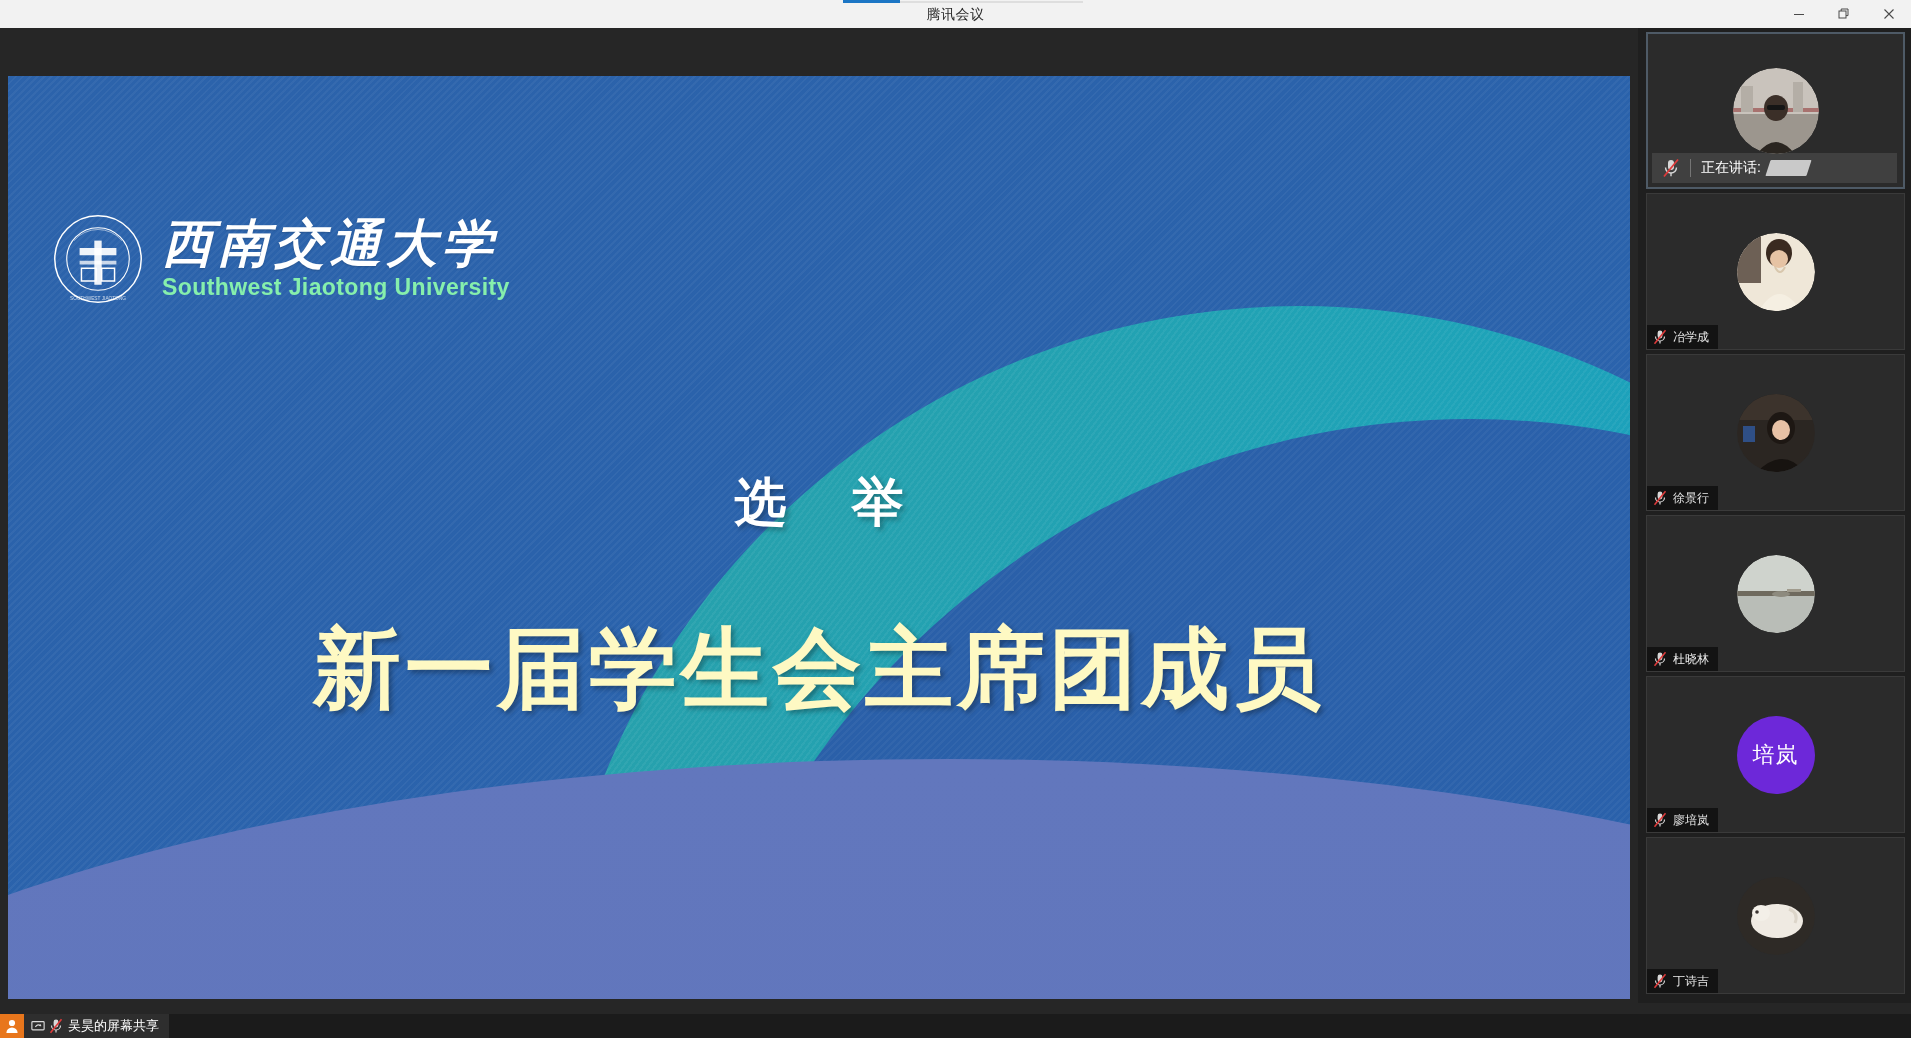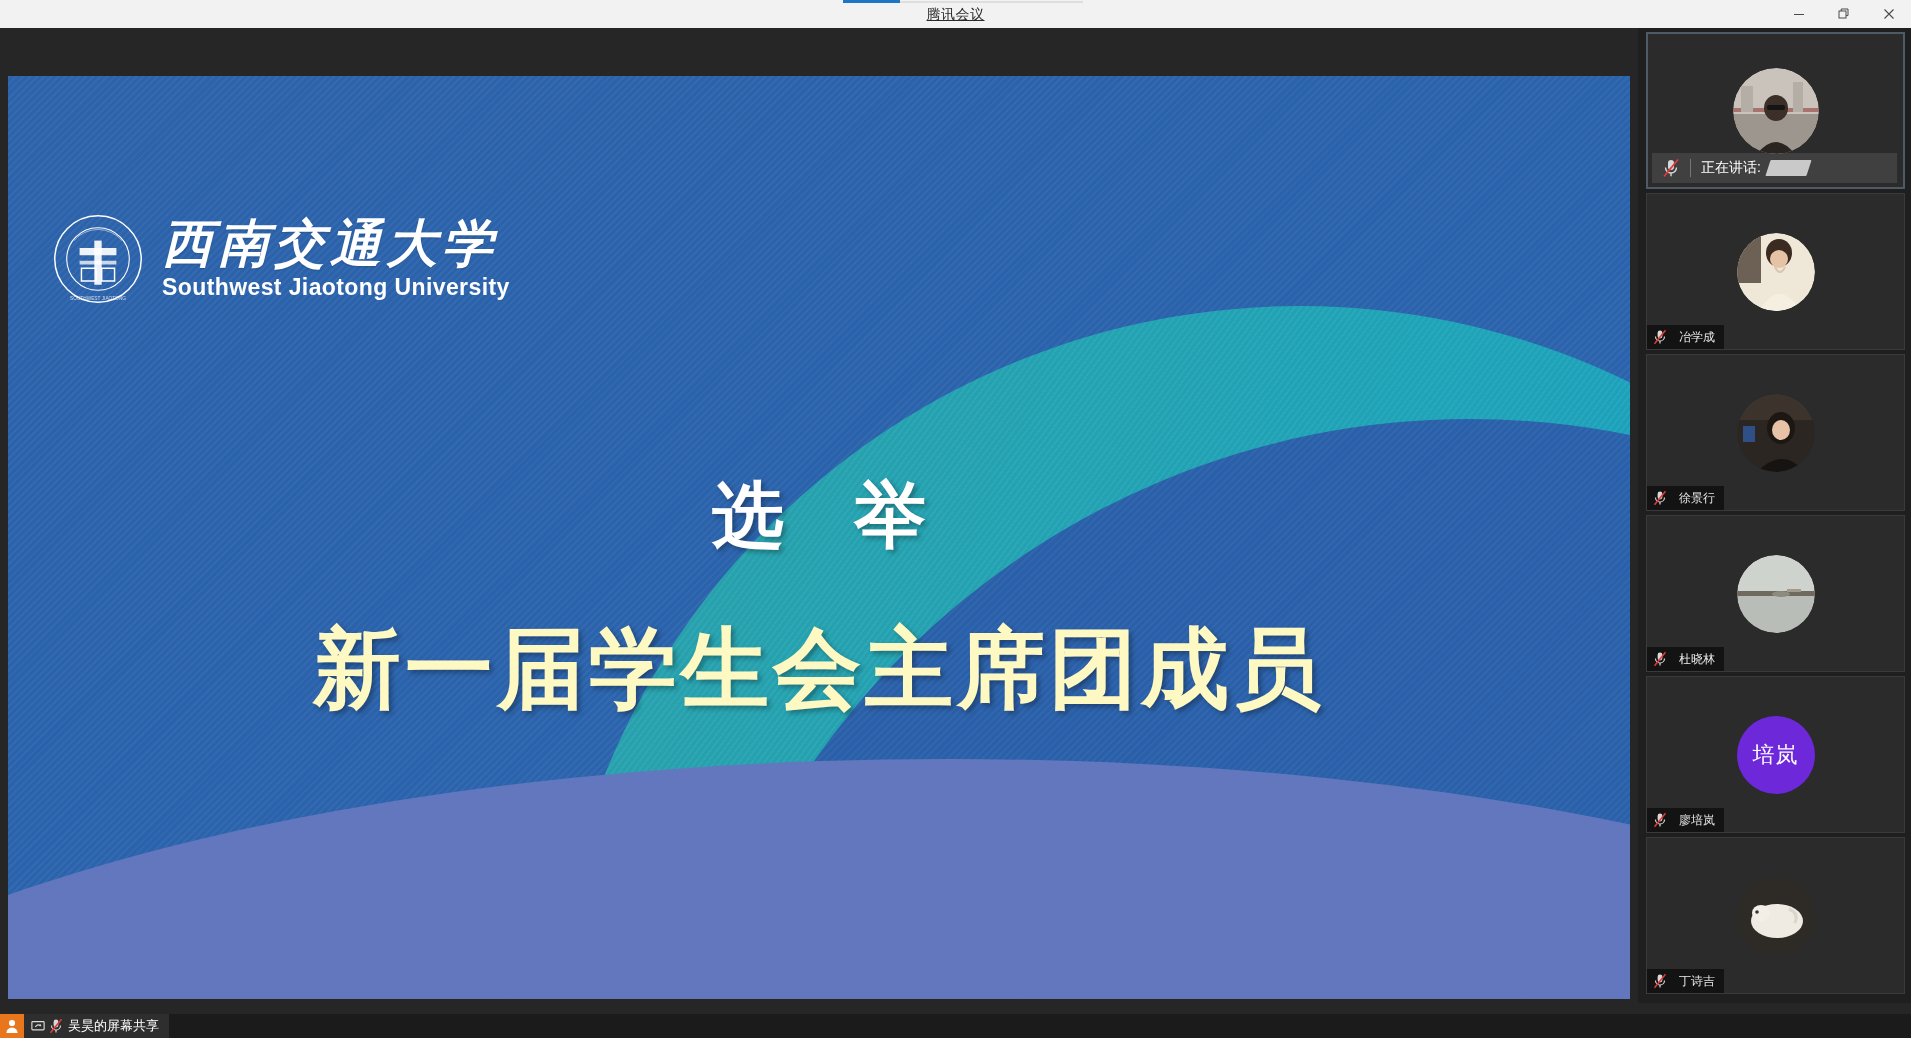--- a/index.html
+++ b/index.html
@@ -47,21 +47,20 @@
   }
   .title-text {
     position: absolute;
     left: 0; right: 0; top: 0;
     height: 28px;
     line-height: 28px;
     text-align: center;
     font-size: 14px;
     color: #2b2b2b;
     letter-spacing: .5px;
-    text-decoration: underline;
   }
   .win-controls {
     position: absolute;
     right: 0; top: 0;
     height: 28px;
     display: flex;
     align-items: center;
   }
   .win-btn {
     width: 45px; height: 28px;
@@ -164,31 +163,31 @@
   }
   .logo-seal { width: 92px; height: 92px; }
   .logo-words { display: flex; flex-direction: column; }
   .logo-cn {
     font-family: "Liberation Serif", "DejaVu Serif", serif;
     font-size: 51px; font-weight: 700; font-style: italic;
     color: #ffffff; letter-spacing: 5px; line-height: 1.08;
     text-shadow: 0 1px 2px rgba(0,0,0,.18);
   }
   .logo-en {
-    font-size: 23px; font-weight: 600; color: #ffffff;
+    font-size: 23px; font-weight: 600; color: #86efac;
     letter-spacing: .4px; margin-top: 2px;
   }
 
   
   .slide-title {
     position: absolute;
     left: 0; right: 0; top: 392px;
     text-align: center; z-index: 6;
     font-family: "Liberation Serif", "DejaVu Serif", serif;
-    font-size: 72px; font-weight: 700; color: #ffffff;
+    font-size: 52px; font-weight: 700; color: #ffffff;
     letter-spacing: 26px; text-indent: 26px;
     text-shadow: 3px 3px 5px rgba(0,0,0,.30);
   }
   .slide-subtitle {
     position: absolute;
     left: 0; right: 0; top: 534px;
     text-align: center; z-index: 6;
     font-family: "Liberation Serif", "DejaVu Serif", serif;
     font-size: 88px; font-weight: 700; color: #fef9c3;
     letter-spacing: 4px;
@@ -220,21 +219,21 @@
     width: 78px; height: 78px;
     border-radius: 50%;
     overflow: hidden;
   }
   .ptile-avatar.big { width: 86px; height: 86px; }
   .ptile-nameplate {
     position: absolute;
     left: 0; bottom: 0;
     max-width: 96%;
     height: 24px;
-    display: flex; align-items: center; gap: 12px;
+    display: flex; align-items: center; gap: 6px;
     padding: 0 9px 0 6px;
     background: rgba(0,0,0,.55);
   }
   .ptile-nameplate.wide {
     left: 4px; bottom: 4px;
     width: 252px; height: 30px;
     background: rgba(255,255,255,.10);
     gap: 10px; padding-left: 10px;
   }
   .pname {

